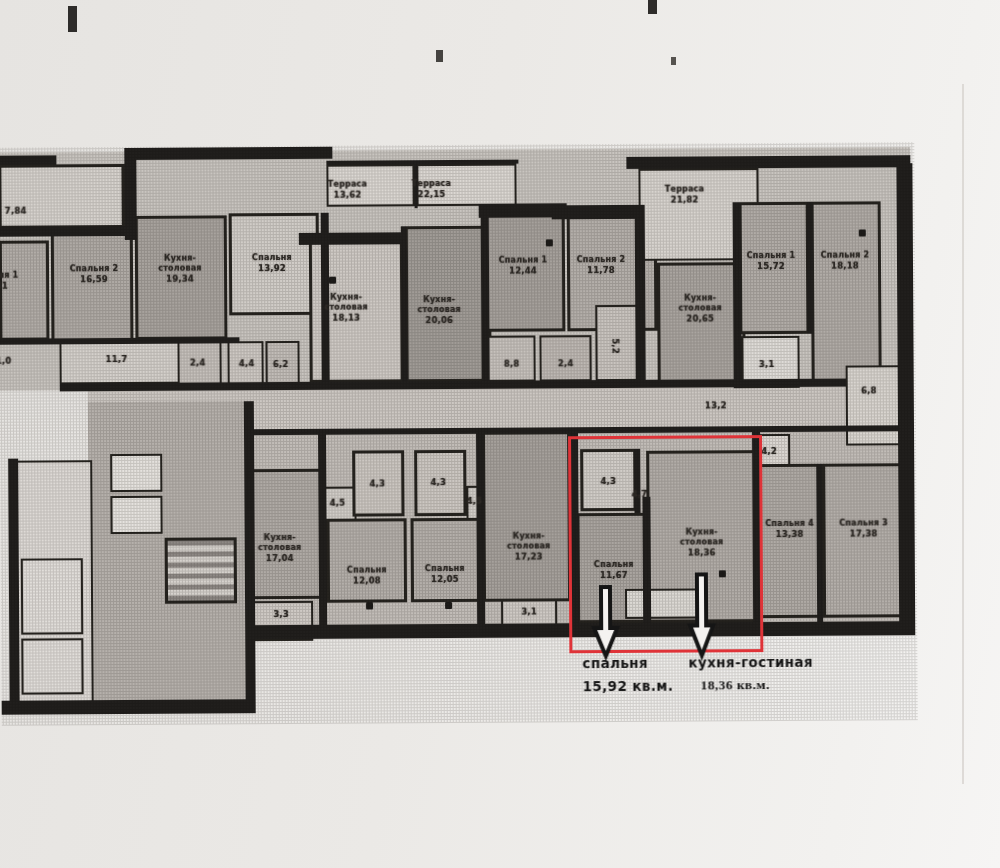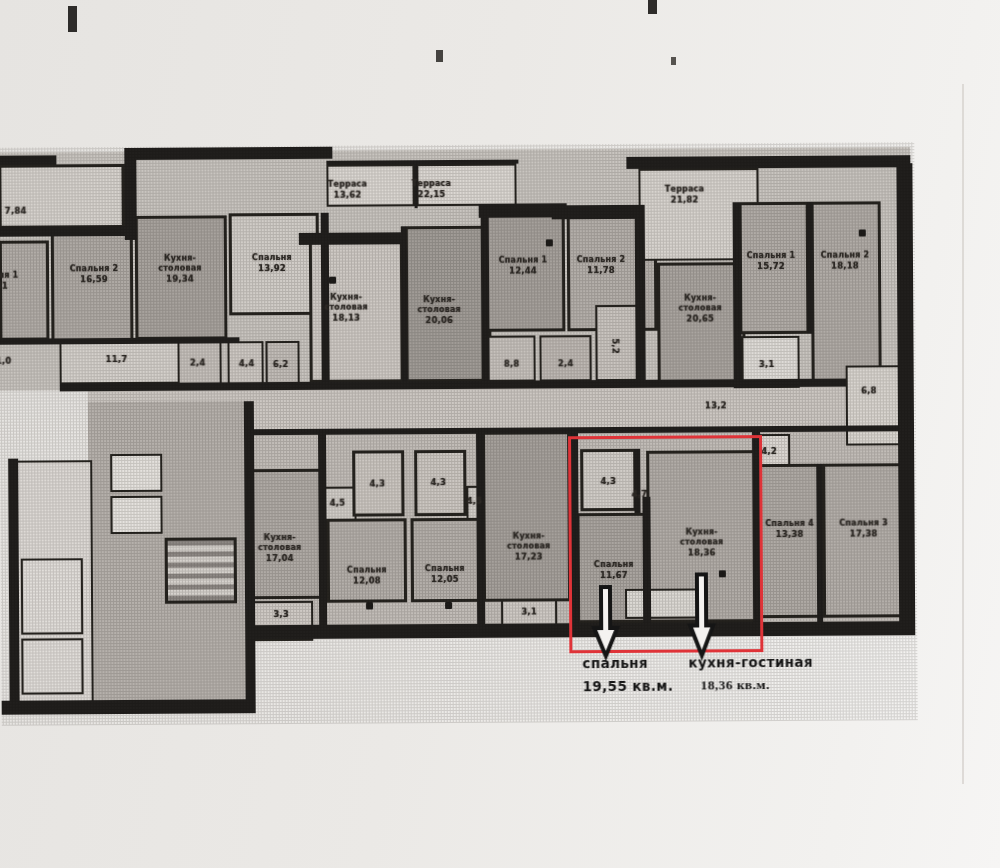--- a/index.html
+++ b/index.html
@@ -294,17 +294,17 @@
   <div class="texture" style="left:0;top:145px;width:916px;height:578px;"></div>
 
   <div class="hl" style="left:568px;top:437px;width:188px;height:211px;"></div>
 
   <svg class="arrows" width="1000" height="868" viewBox="0 0 1000 868">
     <path d="M600,588 L609,588 L609,629 L616,629 L604.5,657 L593,629 L600,629 Z" fill="#f4f2f0" stroke="#151515" stroke-width="4" stroke-linejoin="miter"></path>
     <path d="M696,576 L705,576 L705,627 L712,627 L700.5,657 L689,627 L696,627 Z" fill="#f4f2f0" stroke="#151515" stroke-width="4" stroke-linejoin="miter"></path>
   </svg>
 
   <div class="ann" style="left:581px;top:656px;">спальня</div>
-  <div class="ann" style="left:581px;top:679px;">19,55 кв.м.</div>
+  <div class="ann" style="left:581px;top:679px;">15,92 кв.м.</div>
   <div class="ann" style="left:687px;top:656px;">кухня-гостиная</div>
   <div class="ann" style="left:699px;top:679px;font-family:Liberation Serif, serif;">18,36 кв.м.</div>
 
 </div>
 
 </body></html>

